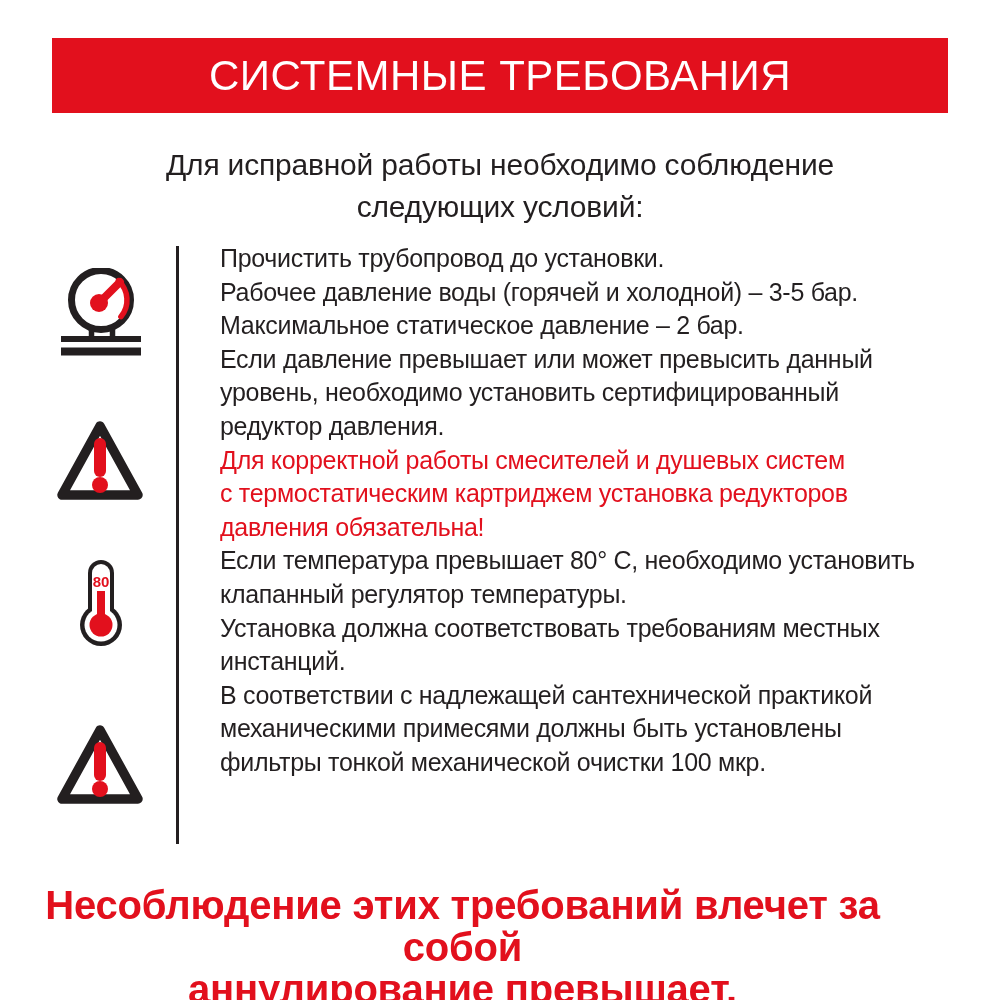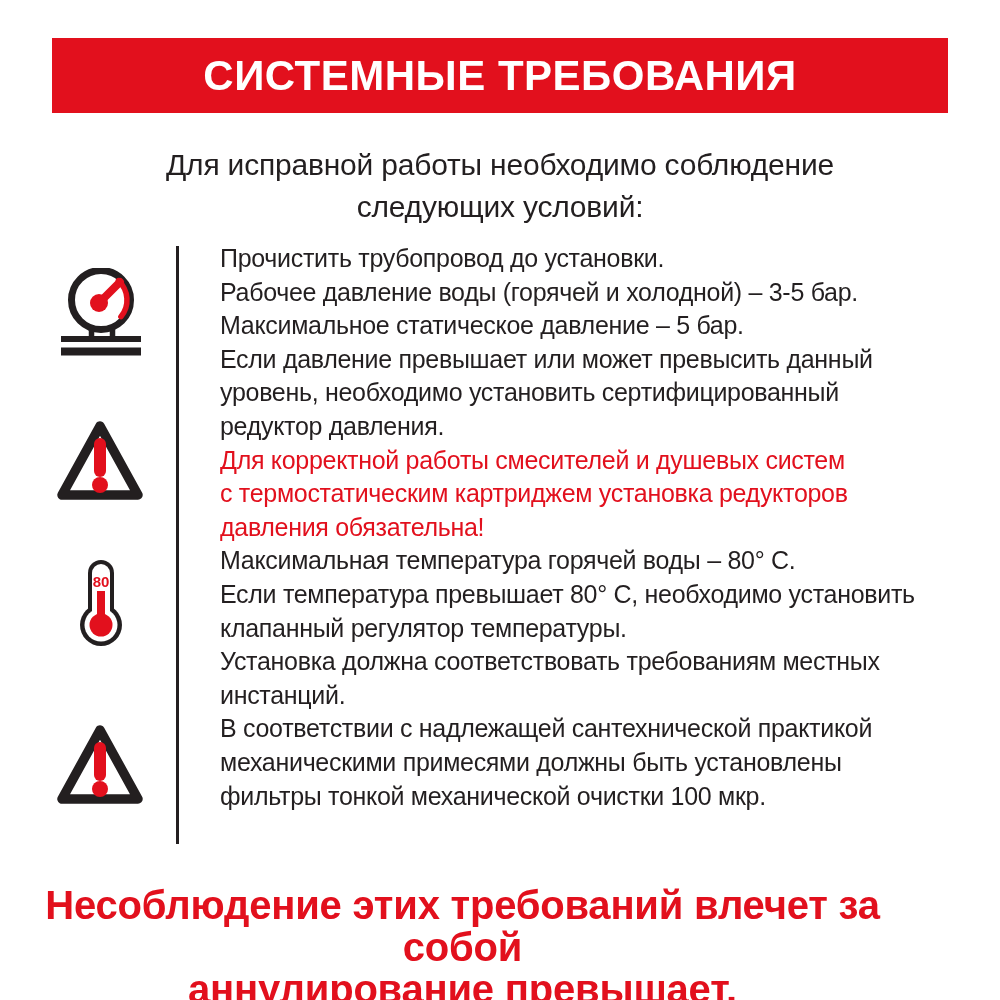--- a/index.html
+++ b/index.html
@@ -7,21 +7,21 @@
     --ink:#231f20;
   }
   *{margin:0;padding:0;box-sizing:border-box;}
   html,body{background:#ffffff;}
   body{font-family:"Liberation Sans","DejaVu Sans",sans-serif;color:var(--ink);}
   .page{position:relative;width:1000px;height:1000px;background:#ffffff;overflow:hidden;margin:0 auto;}
 
   
   .banner{position:absolute;left:52px;top:38px;width:896px;height:75px;background:var(--red);
           display:flex;align-items:center;justify-content:center;}
-  .banner h1{color:#ffffff;font-size:42px;font-weight:bold;letter-spacing:.5px;white-space:nowrap;}
+  .banner h1{color:#ffffff;font-size:42px;font-weight:normal;letter-spacing:.5px;white-space:nowrap;}
 
   
   .intro{position:absolute;left:0;top:144px;width:1000px;text-align:center;
          font-weight:normal;font-size:30px;line-height:42px;color:var(--ink);letter-spacing:-0.2px;}
 
   
   .reqs{position:absolute;left:0;top:240px;width:1000px;height:620px;}
   .divider{position:absolute;left:176px;top:6px;width:3px;height:598px;background:var(--ink);}
   .lines{position:absolute;left:220px;top:2px;width:740px;font-size:25px;line-height:33.6px;
          letter-spacing:-0.3px;color:var(--ink);}
@@ -101,28 +101,27 @@
       <svg viewBox="0 0 92 90" xmlns="http://www.w3.org/2000/svg">
         <polygon class="wf" points="46,10 8,79 84,79" stroke="var(--ink)" stroke-width="9.5" stroke-linejoin="round"></polygon>
         <line class="rs" x1="46" y1="28" x2="46" y2="55" stroke-width="12" stroke-linecap="round"></line>
         <circle class="rf" cx="46" cy="69" r="8"></circle>
       </svg>
     </div>
 
     <div class="lines">
         <div class="line">Прочистить трубопровод до установки.</div>
         <div class="line">Рабочее давление воды (горячей и холодной) – 3-5 бар.</div>
-        <div class="line">Максимальное статическое давление – 5 бар.</div>
+        <div class="line">Максимальное статическое давление – 2 бар.</div>
         <div class="line">Если давление превышает или может превысить данный</div>
         <div class="line">уровень, необходимо установить сертифицированный</div>
         <div class="line">редуктор давления.</div>
         <div class="line red">Для корректной работы смесителей и душевых систем</div>
         <div class="line red">с термостатическим картриджем установка редукторов</div>
         <div class="line red">давления обязательна!</div>
-        <div class="line">Максимальная температура горячей воды – 80° C.</div>
         <div class="line">Если температура превышает 80° C, необходимо установить</div>
         <div class="line">клапанный регулятор температуры.</div>
         <div class="line">Установка должна соответствовать требованиям местных</div>
         <div class="line">инстанций.</div>
         <div class="line">В соответствии с надлежащей сантехнической практикой</div>
         <div class="line">механическими примесями должны быть установлены</div>
         <div class="line">фильтры тонкой механической очистки 100 мкр.</div>
       </div>
 
   </section>

